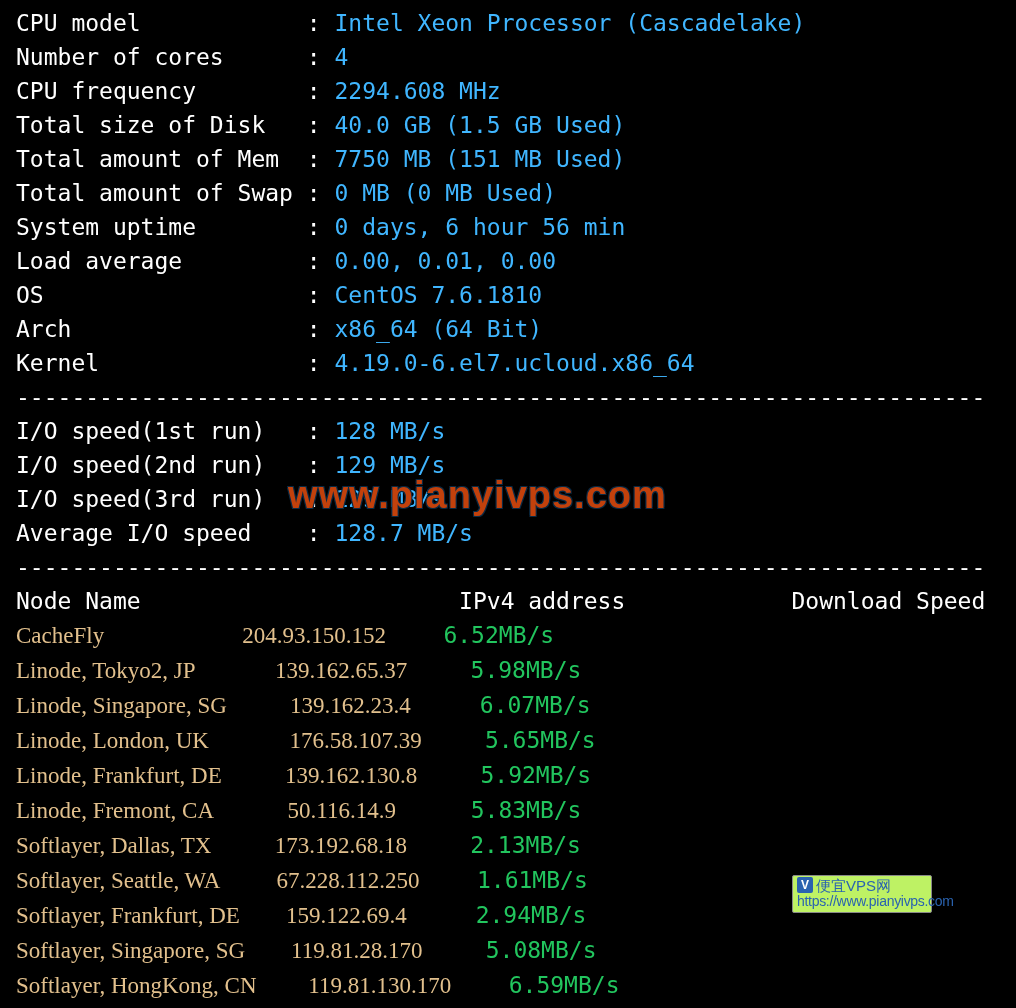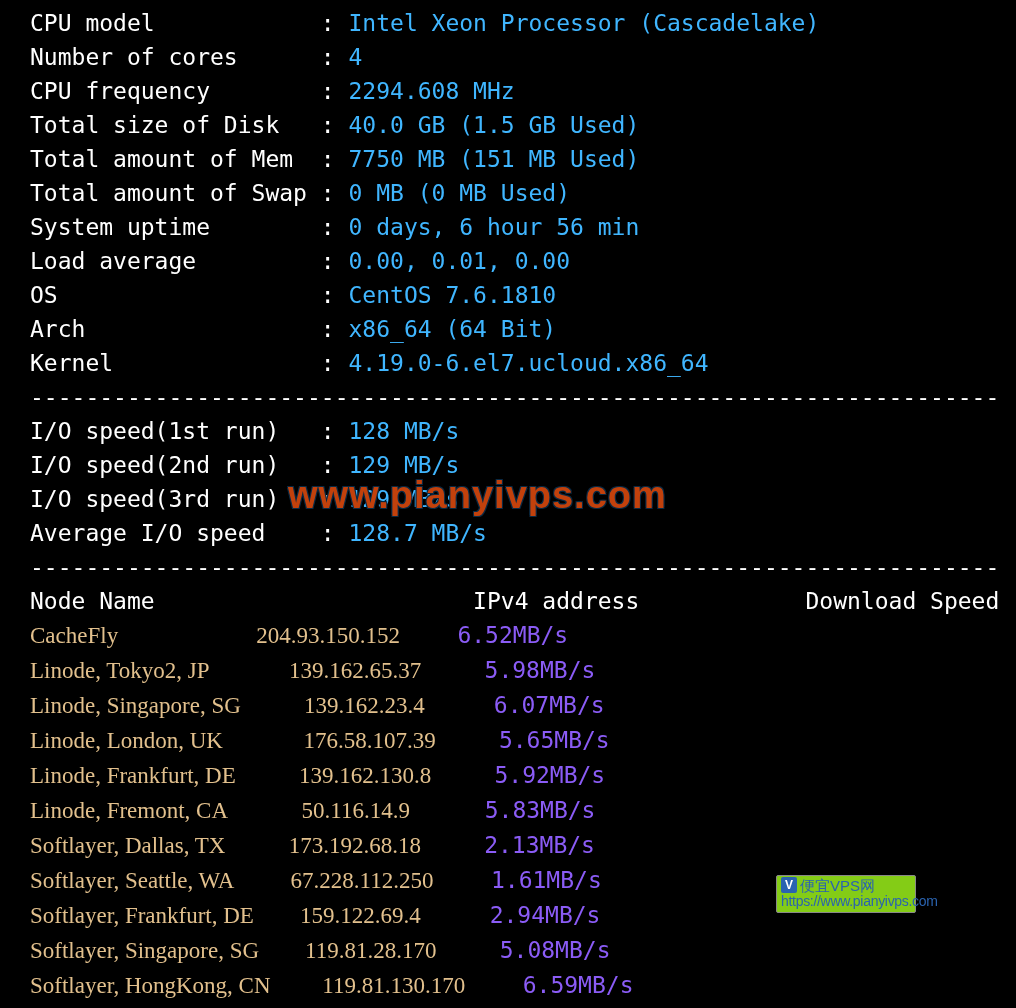--- a/index.html
+++ b/index.html
@@ -10,45 +10,44 @@
     font-family: "Menlo", "Consolas", "DejaVu Sans Mono", "Liberation Mono", monospace;
     font-size: 23px;
     line-height: 34px;
     width: 1016px;
     height: 1008px;
     overflow: hidden;
     position: relative;
   }
   .term {
     white-space: pre;
-    padding: 6px 0 0 2px;
-    margin-left: 28px;
+    padding: 6px 0 0 16px;
   }
   .row { display: block; }
   .blue { color: #40b6ff; }
-  .red { color: #8b5cf6; }
+  .red { color: #22c55e; }
   .yellow { color: #e2c08d; font-family: Liberation Serif, serif; }
   .white { color: #ffffff; }
   .watermark-center {
     position: absolute;
     left: 288px;
     top: 478px;
     font-family: "Arial Black", Arial, sans-serif;
     font-weight: 900;
     font-size: 38px;
     color: #c2410c;
     letter-spacing: 1px;
     pointer-events: none;
     text-shadow: -1px -1px 0 #0a2a44, 1px -1px 0 #0a2a44, -1px 1px 0 #0a2a44, 1px 1px 0 #0a2a44;
   }
   .corner-badge {
     position: absolute;
-    right: 100px;
+    right: 84px;
     top: 875px;
-    background: #84cc16;
+    background: #bef264;
     border: 1px solid #888;
     border-radius: 2px;
     padding: 1px 4px 3px 4px;
     font-family: "Microsoft YaHei","SimSun",Arial,sans-serif;
     font-size: 14px;
     line-height: 15px;
     color: #2a63b0;
     text-align: left;
     pointer-events: none;
     width: 130px;

